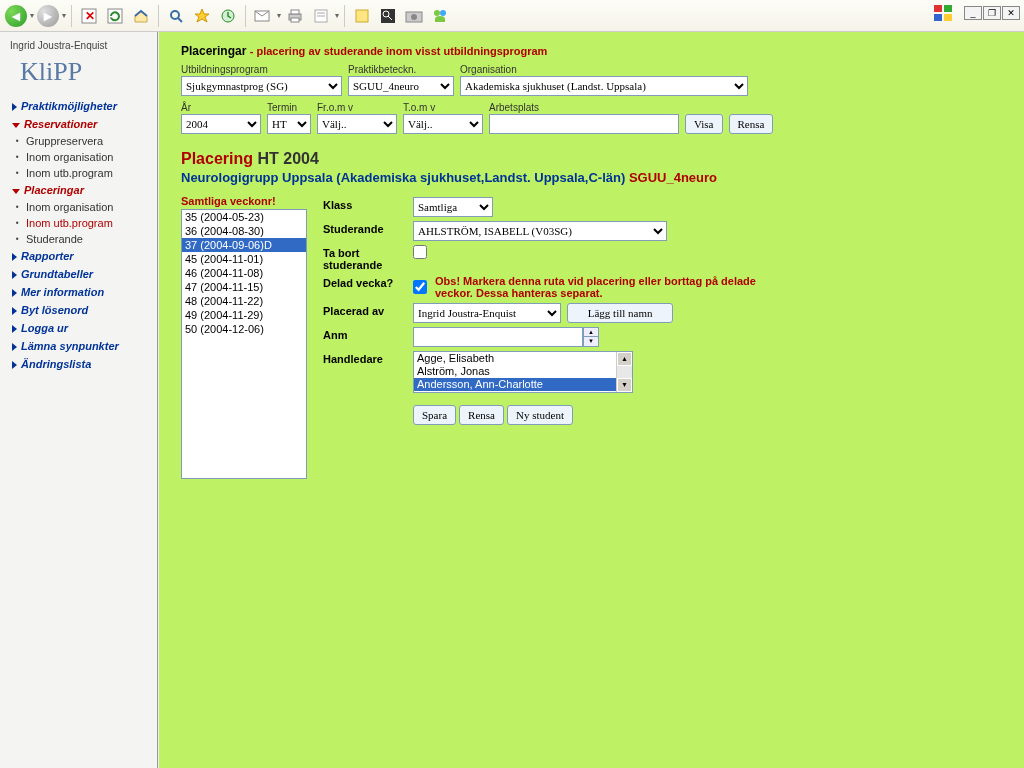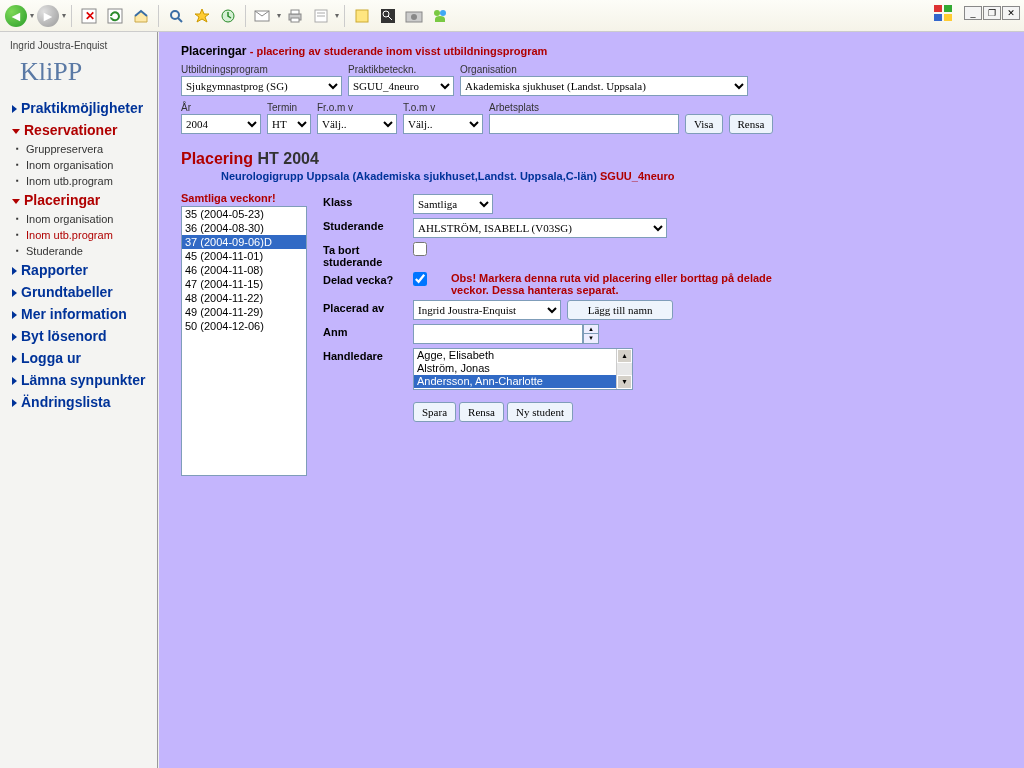--- a/index.html
+++ b/index.html
@@ -12,41 +12,41 @@
 .navfwd { background:radial-gradient(circle at 30% 30%,#e0e0e0,#999); }
 .winbtns { position:absolute; right:4px; top:4px; display:flex; gap:1px; align-items:center; }
 .winflag { width:22px; height:18px; margin-right:8px; }
 .winctrl { width:18px; height:14px; border:1px solid #888; background:#f4f4f4; font-size:9px; text-align:center; line-height:12px; cursor:pointer; }
 .page { display:flex; height:736px; }
 .sidebar { width:158px; background:#f4f4f2; border-right:1px solid #999; padding:6px 6px; }
 .username { font-size:10px; color:#444; margin:2px 0 6px 4px; }
 .logo { font-family:"Times New Roman",serif; font-size:26px; color:#5a79a5; margin:4px 0 10px 14px; }
 .menu { list-style:none; }
 .menu li { padding:3px 0 3px 6px; cursor:pointer; }
-.menu .top { color:#003399; font-weight:bold; font-size:14px; }
+.menu .top { color:#003399; font-weight:bold; font-size:11px;font-style:italic; }
 .menu .top.open { color:#b00000; }
 .menu .top .arrow { display:inline-block; width:0; height:0; border-top:4px solid transparent; border-bottom:4px solid transparent; border-left:5px solid #003399; margin-right:4px; vertical-align:middle; }
 .menu .top.open .arrow { border-left:none; border-top:5px solid #b00000; border-left:4px solid transparent; border-right:4px solid transparent; border-bottom:none; width:0; height:0; }
 .menu .sub { list-style:none; margin-left:10px; }
 .menu .sub li { color:#333; font-size:11px; padding:2px 0 2px 10px; position:relative; }
 .menu .sub li::before { content:"▪"; position:absolute; left:0; font-size:8px; color:#333; top:3px; }
 .menu .sub li.active { color:#b00000; }
-.content { flex:1; padding:12px 18px 0 22px; background:#c4b5fd; border-left:1px solid #eee; overflow:auto; }
+.content { flex:1; padding:12px 18px 0 22px; background:#bef264; border-left:1px solid #eee; overflow:auto; }
 .sel { font-family:Verdana; font-size:11px; border:1px solid #7f9db9; height:20px; background:#fff; }
 .sel.tiny { width:80px; }
 .fieldlabel { font-size:10px; color:#333; margin-bottom:1px; display:block; }
 .row { display:flex; gap:6px; margin-bottom:6px; flex-wrap:wrap; }
 .col { display:flex; flex-direction:column; }
 .btn { font-family:Verdana; font-size:11px; border:1px solid #7f9db9; background:#eef4fc; padding:1px 8px; border-radius:3px; height:20px; cursor:pointer; }
 .heading { font-weight:bold; font-size:12px; margin-bottom:6px; }
 .heading .sub { color:#b00000; font-weight:bold; font-size:11px; }
 .placering-line { margin:16px 0 2px; font-size:16px; }
 .placering-line .bld { color:#b00000; font-weight:bold; }
 .placering-line .rest { color:#333; font-weight:bold; }
-.orgline { font-size:11px; margin-bottom:10px;margin-left:40px; }
+.orgline { font-size:13px; margin-bottom:10px; }
 .orgline .grp { color:#003399; font-weight:bold; }
 .orgline .loc { color:#003399; font-weight:bold; }
 .orgline .code { color:#b00000; font-weight:bold; }
 .formarea { display:flex; gap:12px; }
 .weekbox { width:126px; }
 .weekbox .mark { color:#b00000; font-weight:bold; font-size:11px; margin-bottom:2px; }
 .weeklist { border:1px solid #7f9db9; width:126px; height:270px; background:#fff; overflow:hidden; }
 .weeklist div { font-size:11px; padding:0 3px; line-height:14px; white-space:nowrap; cursor:pointer; }
 .weeklist div.sel-item { background:#316ac5; color:#fff; }
 .form-right { flex:1; }
@@ -287,21 +287,21 @@
           <tr>
                 <td class="lbl">Studerande</td>
             <td><select class="sel" style="width:254px"><option>AHLSTRÖM, ISABELL (V03SG)</option></select></td>
               </tr>
           <tr>
                 <td class="lbl">Ta bort studerande</td>
             <td><input type="checkbox" class="chk" style=""></td>
               </tr>
           <tr>
                 <td class="lbl">Delad vecka?</td>
-            <td style="display:flex;gap:24px;align-items:flex-start">
+            <td style="display:flex;gap:8px;align-items:center">
                   <input type="checkbox" checked="" class="chk" style="">
               <div class="warn">Obs! Markera denna ruta vid placering eller borttag på delade veckor. Dessa hanteras separat.</div>
                 </td>
               </tr>
           <tr>
                 <td class="lbl">Placerad av</td>
             <td><select class="sel" style="width:148px"><option>Ingrid Joustra-Enquist</option></select>
               &nbsp;<button class="btn" style="width:106px">Lägg till namn</button></td>
               </tr>
           <tr>

